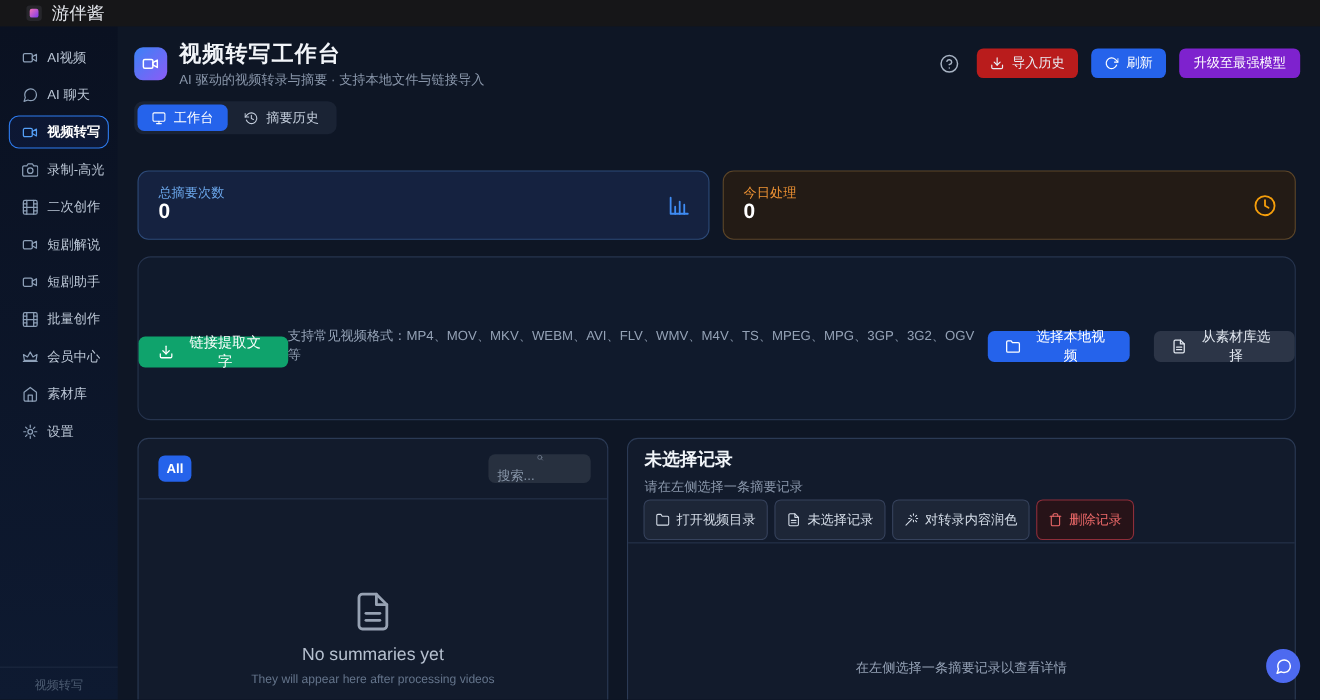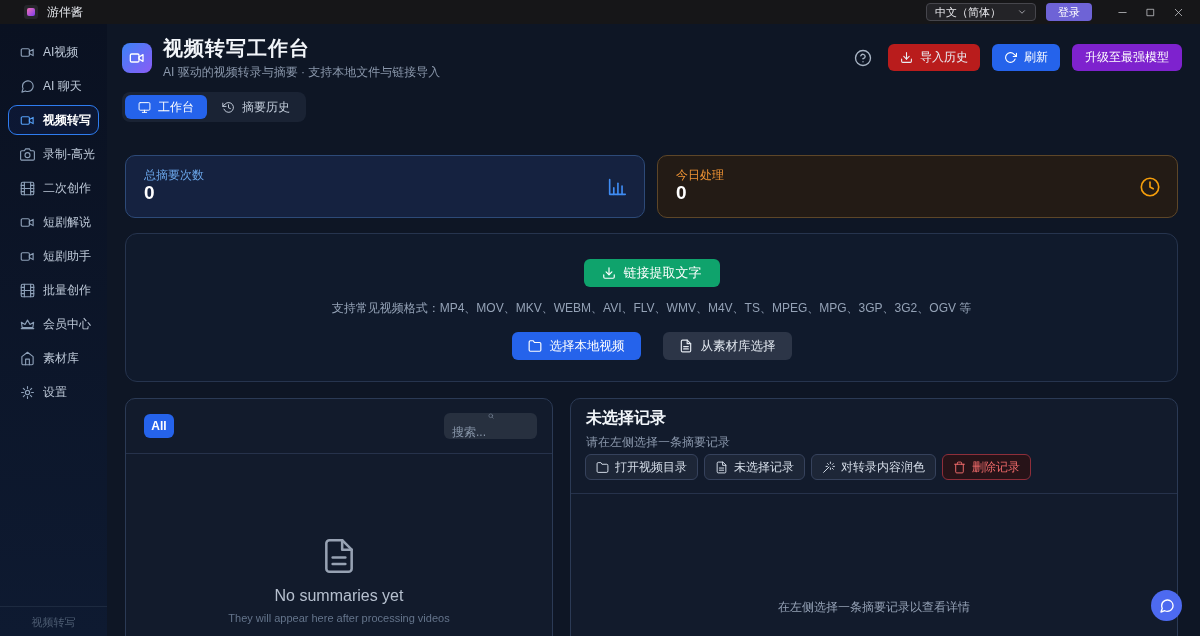--- a/index.html
+++ b/index.html
@@ -11,21 +11,21 @@
     color:#e2e8f0;
   }
   svg.ic { fill:none; stroke:currentColor; stroke-width:2; stroke-linecap:round; stroke-linejoin:round; display:block; }
 
   
   .titlebar { position:absolute; top:0; left:0; right:0; height:24px; background:#161618;
     display:flex; align-items:center; justify-content:space-between; padding:0 10px 0 24px; z-index:9; }
   .tb-left { display:flex; align-items:center; }
   .app-icon { width:14px; height:14px; border-radius:3px; background:#26262b; display:flex; align-items:center; justify-content:center; }
   .app-icon::after { content:""; width:8px; height:8px; border-radius:2px; background:linear-gradient(135deg,#f472b6,#7c3aed); }
-  .app-name { margin-left:9px; font-size:12px; color:#e0e3e8; }
+  .app-name { margin-left:9px; font-size:16px; color:#e0e3e8; }
   .tb-right { display:flex; align-items:center; gap:10px; }
   .lang-select { height:18px; display:flex; align-items:center; gap:16px; padding:0 8px; background:#232327;
     border:1px solid #46464c; border-radius:4px; font-size:11px; color:#e7e7eb; cursor:default; }
   .lang-select svg { width:10px; height:10px; color:#b9b9c0; }
   .login-btn { height:18px; padding:0 12px; background:#6e63d6; border:none; border-radius:4px; color:#fff; font-size:11px; }
   .win-controls { display:flex; align-items:center; gap:4px; margin-left:8px; }
   .win-btn { width:24px; height:18px; display:flex; align-items:center; justify-content:center; background:none; border:none; color:#cfd0d5; }
   .win-btn svg { width:11px; height:11px; stroke-width:1.6; }
 
   
@@ -74,21 +74,21 @@
   #stat2 .stat-label { color:#ef9334; }
   .stat-value { position:absolute; left:18px; top:26px; font-size:19px; font-weight:700; color:#fff; }
   .stat-icon { position:absolute; right:16px; top:50%; transform:translateY(-50%); }
   .stat-icon svg { width:22px; height:22px; stroke-width:1.8; }
   #stat1 .stat-icon { color:#3f8cf3; }
   #stat2 .stat-icon { color:#f59e0b; }
 
   
   .upload-panel { position:absolute; left:125px; top:233px; width:1053px; height:149px;
     background:#101a2c; border:1px solid #26344e; border-radius:12px;
-    display:flex; flex-direction:column; align-items:center; }
+    display:flex; flex-direction:row; align-items:center; }
   .link-btn { margin-top:25px; height:28px; background:#0fa36c; border:none; border-radius:6px; color:#fff;
     font-size:13px; display:flex; align-items:center; gap:8px; padding:0 18px; }
   .link-btn svg { width:14px; height:14px; }
   .formats { margin-top:13px; font-size:12px; color:#94a2b6; }
   .upload-btns { margin-top:15px; display:flex; gap:22px; }
   .u-btn { height:28px; border:none; border-radius:6px; color:#fff; font-size:12.5px;
     display:flex; align-items:center; gap:8px; padding:0 16px; }
   .u-btn svg { width:14px; height:14px; }
   .btn-local { background:#2563eb; }
   .btn-library { background:#2c3547; color:#e2e8f0; }
@@ -105,21 +105,21 @@
   .search-box input::placeholder { color:#8795a8; }
   .empty-state { position:absolute; left:0; right:0; top:138px; display:flex; flex-direction:column; align-items:center; }
   .empty-state svg { width:38px; height:38px; color:#97a2b3; stroke-width:1.6; }
   .empty-title { margin-top:12px; font-size:16px; color:#b6c0cf; }
   .empty-sub { margin-top:7px; font-size:11px; color:#64748b; }
 
   .detail-panel { left:570px; width:608px; }
   .detail-title { position:absolute; left:15px; top:9px; font-size:16px; font-weight:700; color:#f1f5f9; }
   .detail-sub { position:absolute; left:15px; top:35px; font-size:12px; color:#8a97ab; }
   #detail-actions { position:absolute; left:14px; top:55px; display:flex; gap:6px; }
-  .action-btn { height:26px; background:#1d2637; border:1px solid #36425c; border-radius:6px; color:#d6dee9;
+  .action-btn { height:37px; background:#1d2637; border:1px solid #36425c; border-radius:6px; color:#d6dee9;
     font-size:12px; display:flex; align-items:center; gap:6px; padding:0 10px; white-space:nowrap; }
   .action-btn svg { width:13px; height:13px; stroke-width:1.8; }
   .action-btn.danger { background:#271318; border-color:#8e2e3a; color:#ef6a6a; }
   .detail-divider { position:absolute; left:0; right:0; top:94px; border-top:1px solid #26324b; }
   .detail-placeholder { position:absolute; left:0; right:0; top:200px; text-align:center; font-size:12px; color:#94a1b5; }
 
   .chat-fab { position:absolute; left:1151px; top:590px; width:31px; height:31px; border-radius:50%;
     background:#4d6af0; border:none; color:#fff; display:flex; align-items:center; justify-content:center; z-index:8; }
   .chat-fab svg { width:16px; height:16px; stroke-width:2; }
 </style>
@@ -229,46 +229,20 @@
         <line x1="19" y1="5" x2="5" y2="19"></line>
       </symbol>
   </defs>
 </svg>
 
 <div class="titlebar">
   <div class="tb-left">
     <span class="app-icon"></span>
     <span class="app-name">游伴酱</span>
   </div>
-  <div class="tb-right">
-    <div class="lang-select">
-      <span>中文（简体）</span>
-      <svg class="ic">
-          <use href="#i-chevron-down"></use>
-        </svg>
-    </div>
-    <button class="login-btn">登录</button>
-    <div class="win-controls">
-      <button class="win-btn">
-          <svg class="ic">
-            <use href="#i-minus"></use>
-          </svg>
-        </button>
-      <button class="win-btn">
-          <svg class="ic">
-            <use href="#i-square"></use>
-          </svg>
-        </button>
-      <button class="win-btn">
-          <svg class="ic">
-            <use href="#i-x"></use>
-          </svg>
-        </button>
-    </div>
-  </div>
 </div>
 
 <aside class="sidebar">
   <nav id="sidebar-nav">
       <div class="side-item">
         <span class="si-icon">
           <svg class="ic">
             <use href="#i-cam"></use>
           </svg>
         </span>

